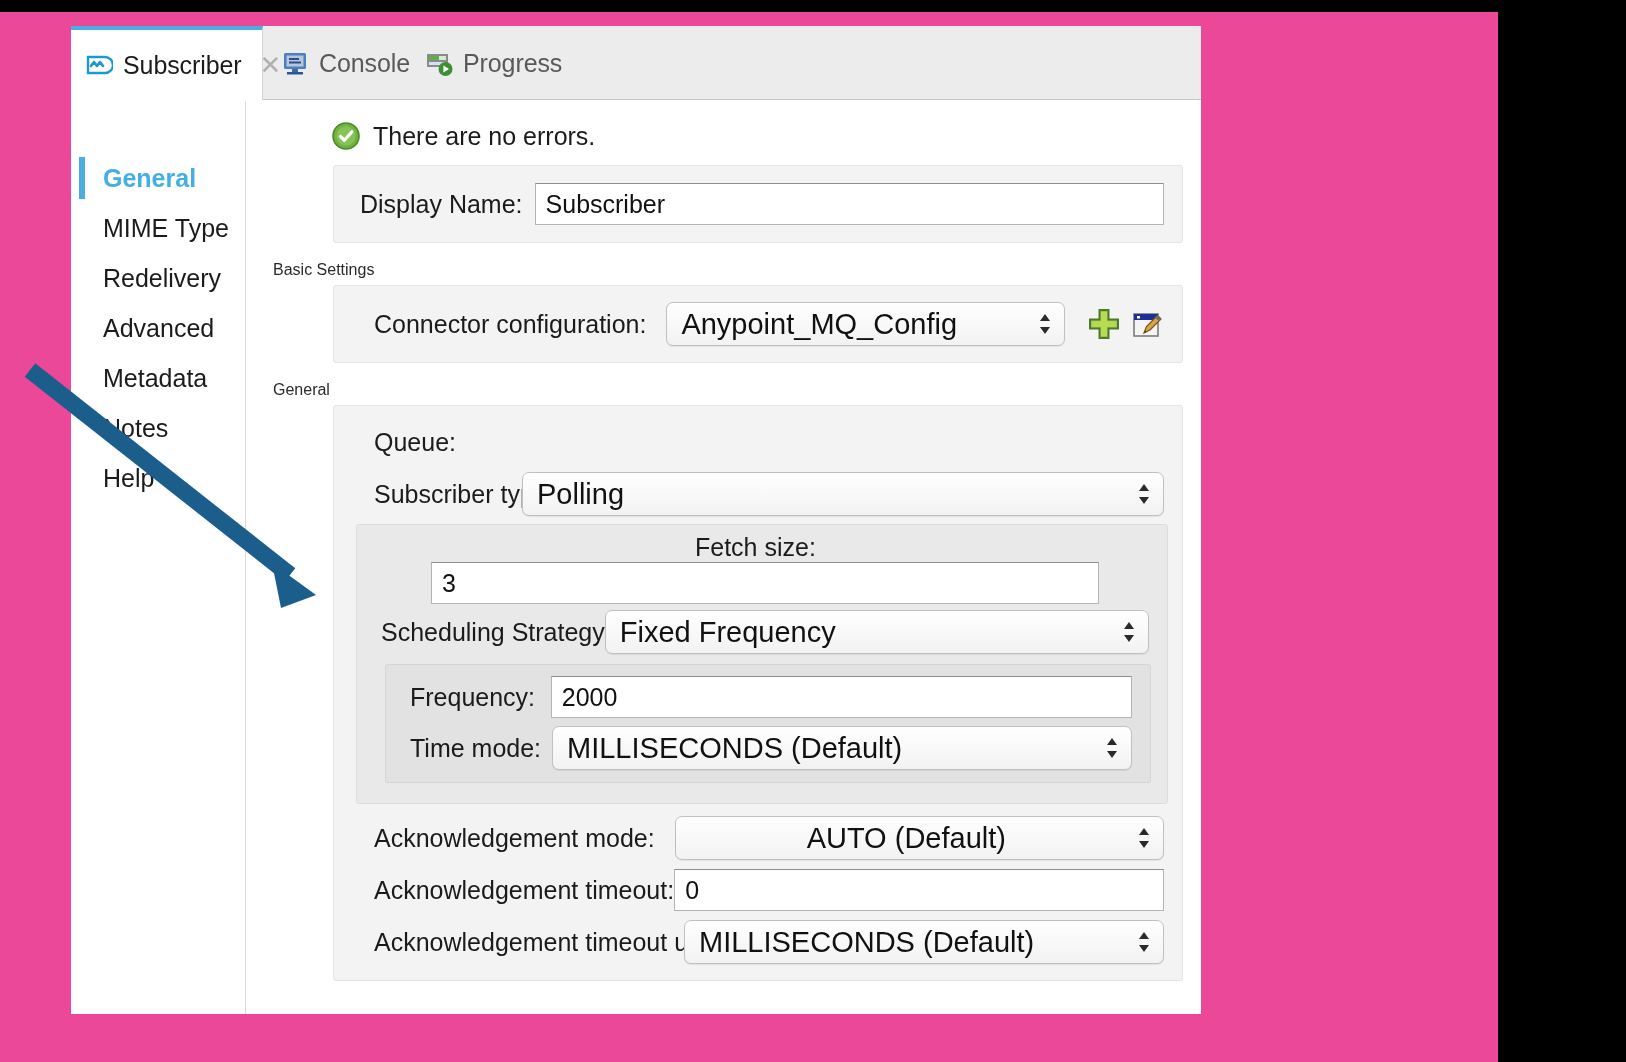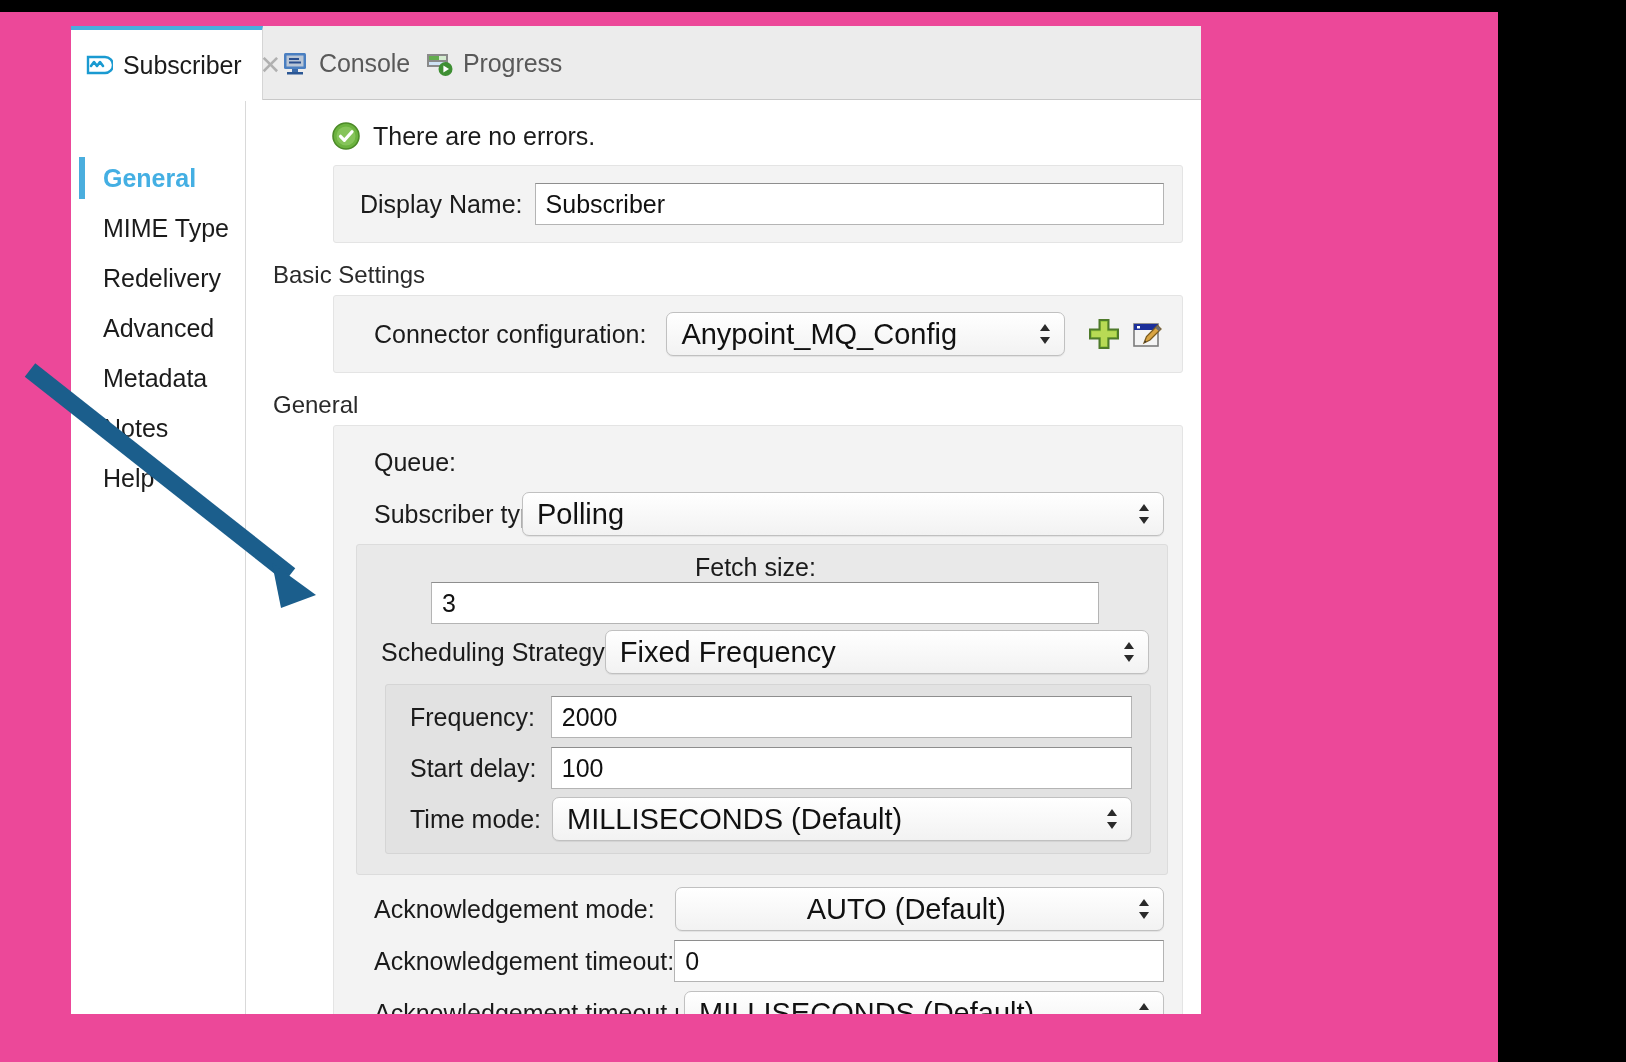--- a/index.html
+++ b/index.html
@@ -117,21 +117,21 @@
     color: #1b1b1b;
   }
 
   .group {
     margin: 0 18px 0 86px;
     background: #f3f3f3;
     border: 1px solid #e4e4e4;
     border-radius: 3px;
   }
   .group-title {
-    font-size: 24px;
+    font-size: 16px;
     color: #2a2a2a;
     padding: 12px 0 6px 26px;
   }
 
   .row {
     display: flex;
     align-items: center;
     padding: 0 18px;
     min-height: 48px;
   }
@@ -375,24 +375,20 @@
             </span>
           </div>
 
           <div class="subpanel2">
 
             <div class="row" style="padding-left:24px;">
               <span class="lbl" style="width:148px;">Frequency:</span>
               <span class="tf" style="width:610px;">2000</span>
             </div>
 
-            <div class="row" style="padding-left:24px; margin-top:3px;">
-              <span class="lbl" style="width:148px;">Start delay:</span>
-              <span class="tf" style="width:610px;">100</span>
-            </div>
 
             <div class="row" style="padding-left:24px; margin-top:3px;">
               <span class="lbl" style="width:148px;">Time mode:</span>
               <span class="cb" style="width:602px;">
                 <span>MILLISECONDS (Default)</span>
                 <span class="arrows">
                   <svg viewBox="0 0 16 28" width="16" height="28">
                     <path d="M8 4 L13 11 L3 11 Z" fill="#2a2a2a"></path>
                     <path d="M8 24 L13 17 L3 17 Z" fill="#2a2a2a"></path>
                   </svg>

